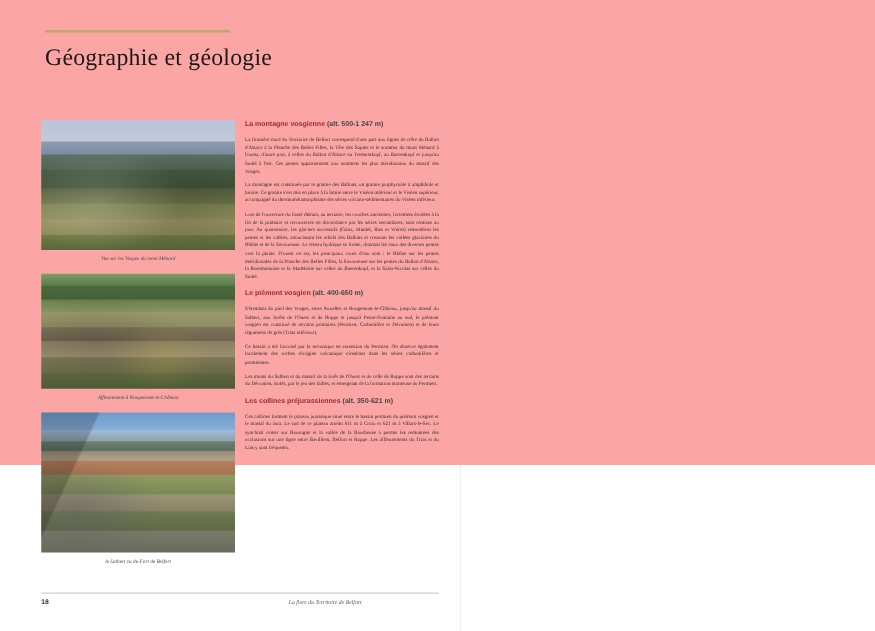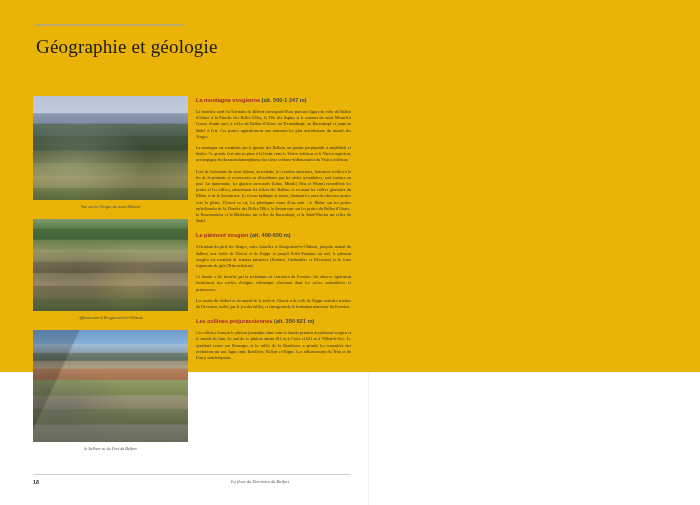--- a/index.html
+++ b/index.html
@@ -3,21 +3,21 @@
 <meta charset="utf-8">
 <style>
   html,body{margin:0;padding:0;}
   body{
     width:700px;height:505px;overflow:hidden;
     background:#ffffff;
     font-family:"Liberation Serif",serif;
     color:#222;
   }
   .spread{position:relative;width:700px;height:505px;display:flex;background:#fff;}
-  .page{position:relative;height:372px;background:#eab308;box-sizing:border-box;}
+  .page{position:relative;height:372px;background:#fca5a5;box-sizing:border-box;}
   .page-left{width:368px;padding:0;}
   .page-right{width:332px;padding:0;}
   .gutter{position:absolute;left:368px;top:0;width:1px;height:505px;
           background:linear-gradient(to right,rgba(0,0,0,0.10),rgba(0,0,0,0.0));}
 
   
   .top-rule{position:absolute;left:36px;top:24px;width:148px;height:2px;
             background:#b9a96a;}
 
   .chapter-title{

